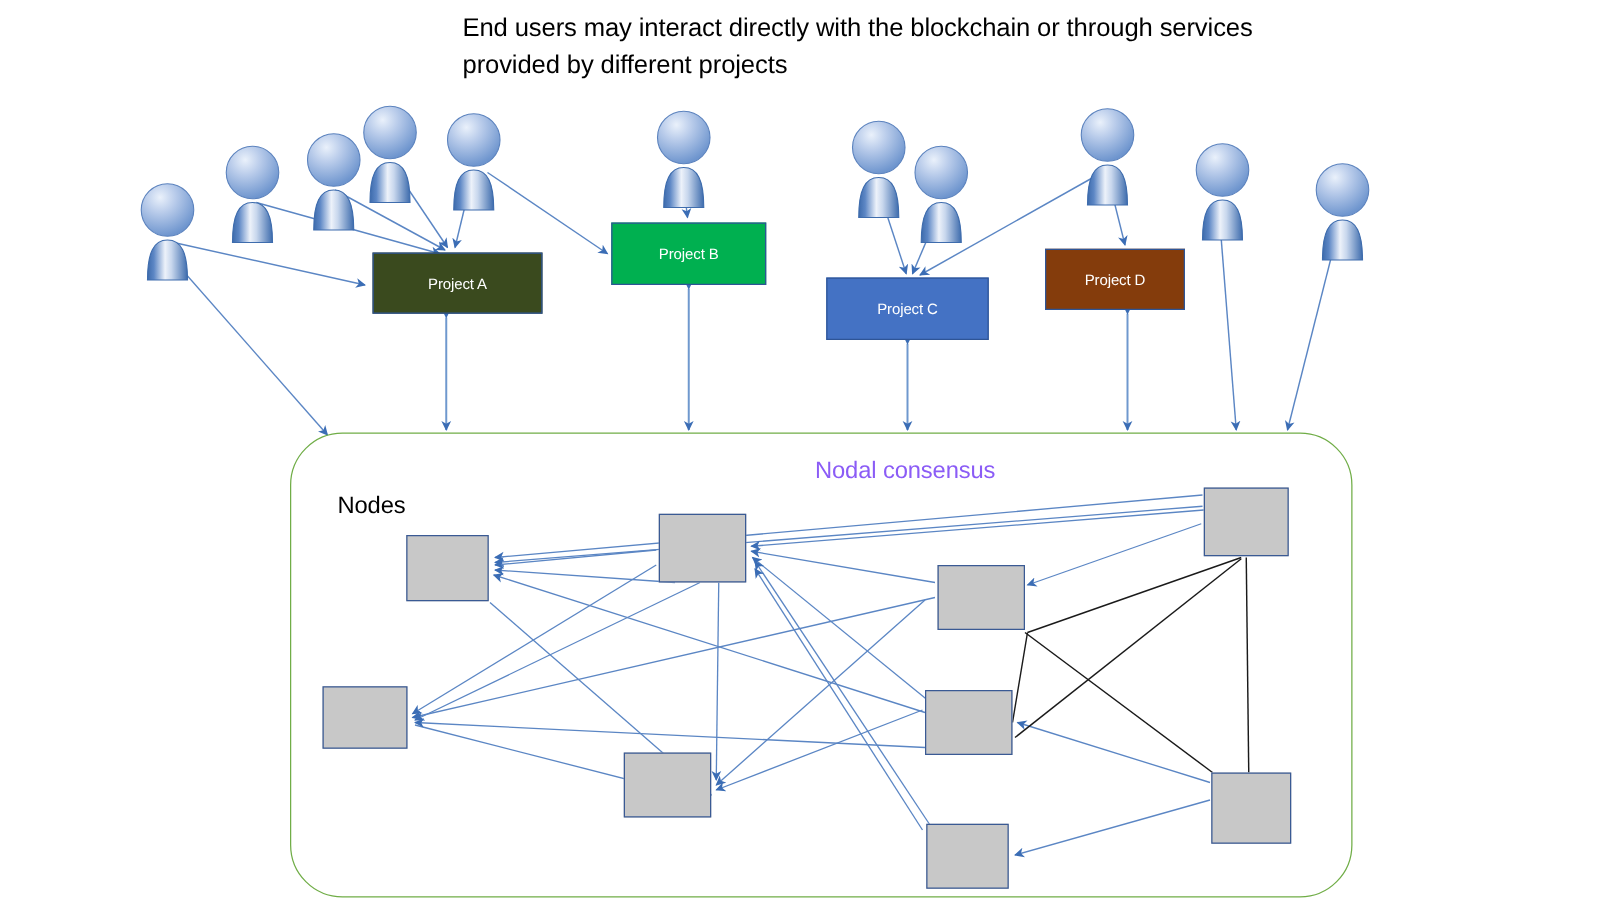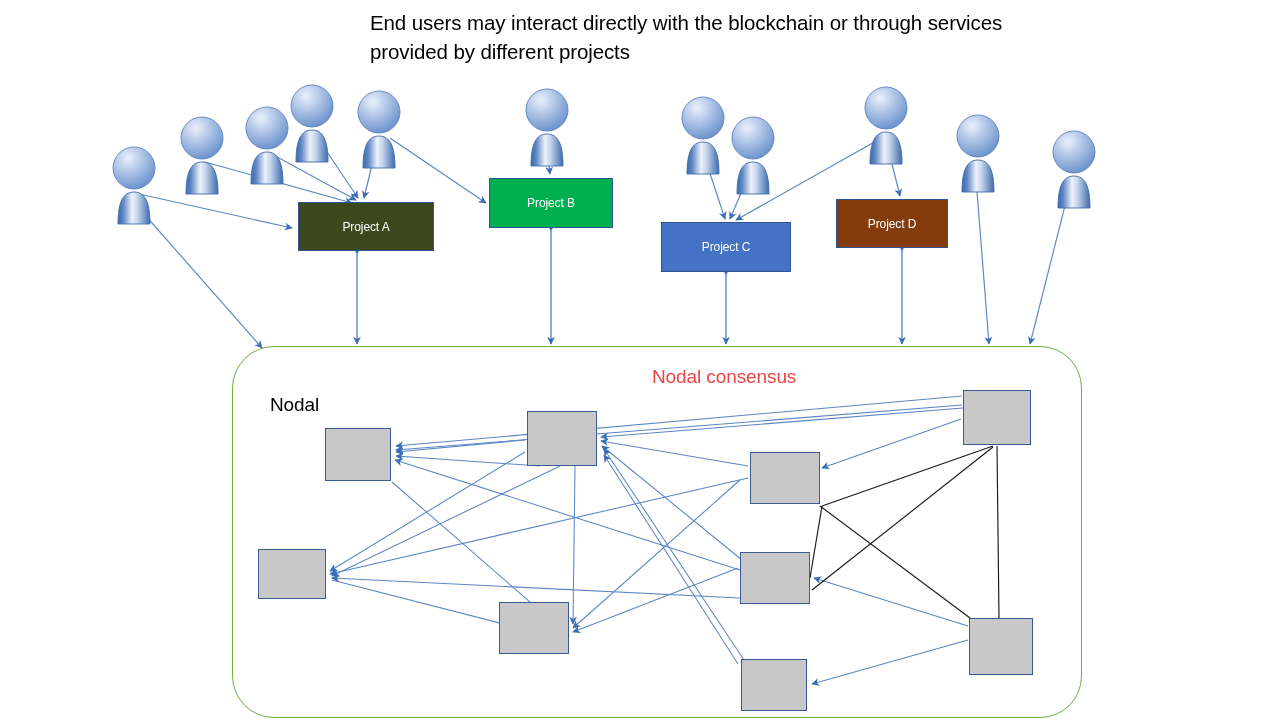--- a/index.html
+++ b/index.html
@@ -47,21 +47,21 @@
     border: 1.6px solid #70AD47;
     border-radius: 42px;
     box-sizing: border-box;
     background: transparent;
   }
   .consensus-label {
     position: absolute;
     left: 652px;
     top: 366px;
     font-size: 19px;
-    color: #ef4444;
+    color: #8b5cf6;
     letter-spacing: -0.1px;
   }
   .nodes-label {
     position: absolute;
     left: 270px;
     top: 394px;
     font-size: 19px;
     color: #000000;
     letter-spacing: -0.1px;
   }
@@ -178,21 +178,21 @@
       <path d="M997,446 L999,618"></path>
       <path d="M993,446 L822,506"></path>
       <path d="M822,506 L810,578"></path>
       <path d="M820,506 L970,618"></path>
       <path d="M993,447 L812,590"></path>
     </g>
   </svg>
 
   <div class="consensus-box"></div>
   <div class="consensus-label">Nodal consensus</div>
-  <div class="nodes-label">Nodal</div>
+  <div class="nodes-label">Nodes</div>
 
   <div id="projects-layer">
       <div class="project" style="left: 298px; top: 202px; width: 136px; height: 49px; background: rgb(58, 74, 30);">Project A</div>
       <div class="project" style="left: 489px; top: 178px; width: 124px; height: 50px; background: rgb(0, 176, 80);">Project B</div>
       <div class="project" style="left: 661px; top: 222px; width: 130px; height: 50px; background: rgb(68, 114, 196);">Project C</div>
       <div class="project" style="left: 836px; top: 199px; width: 112px; height: 49px; background: rgb(132, 60, 12);">Project D</div>
     </div>
   <div id="nodes-layer">
       <div class="node" style="left: 325px; top: 428px; width: 66px; height: 53px;"></div>
       <div class="node" style="left: 527px; top: 411px; width: 70px; height: 55px;"></div>

